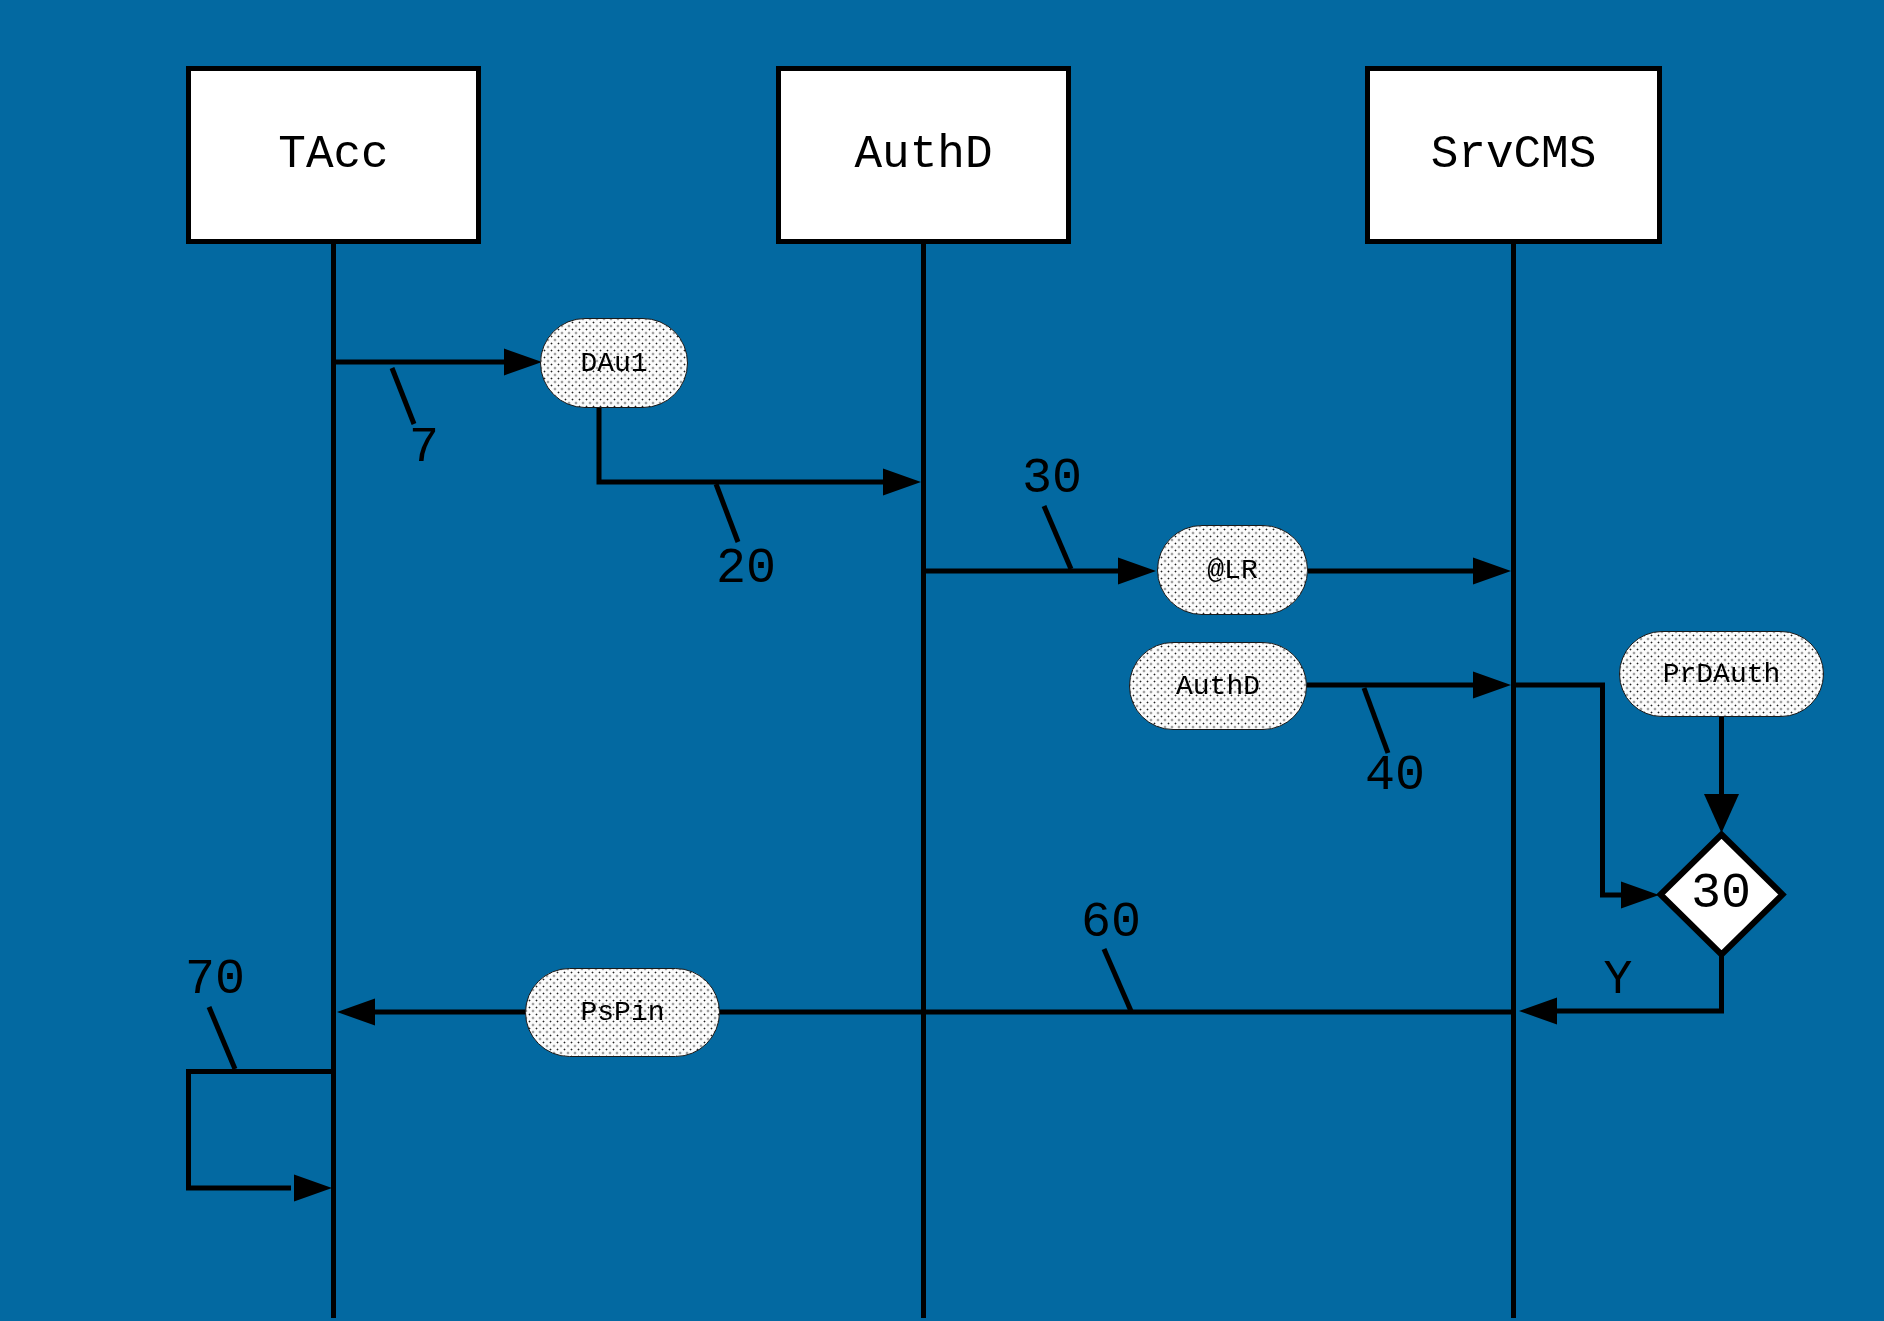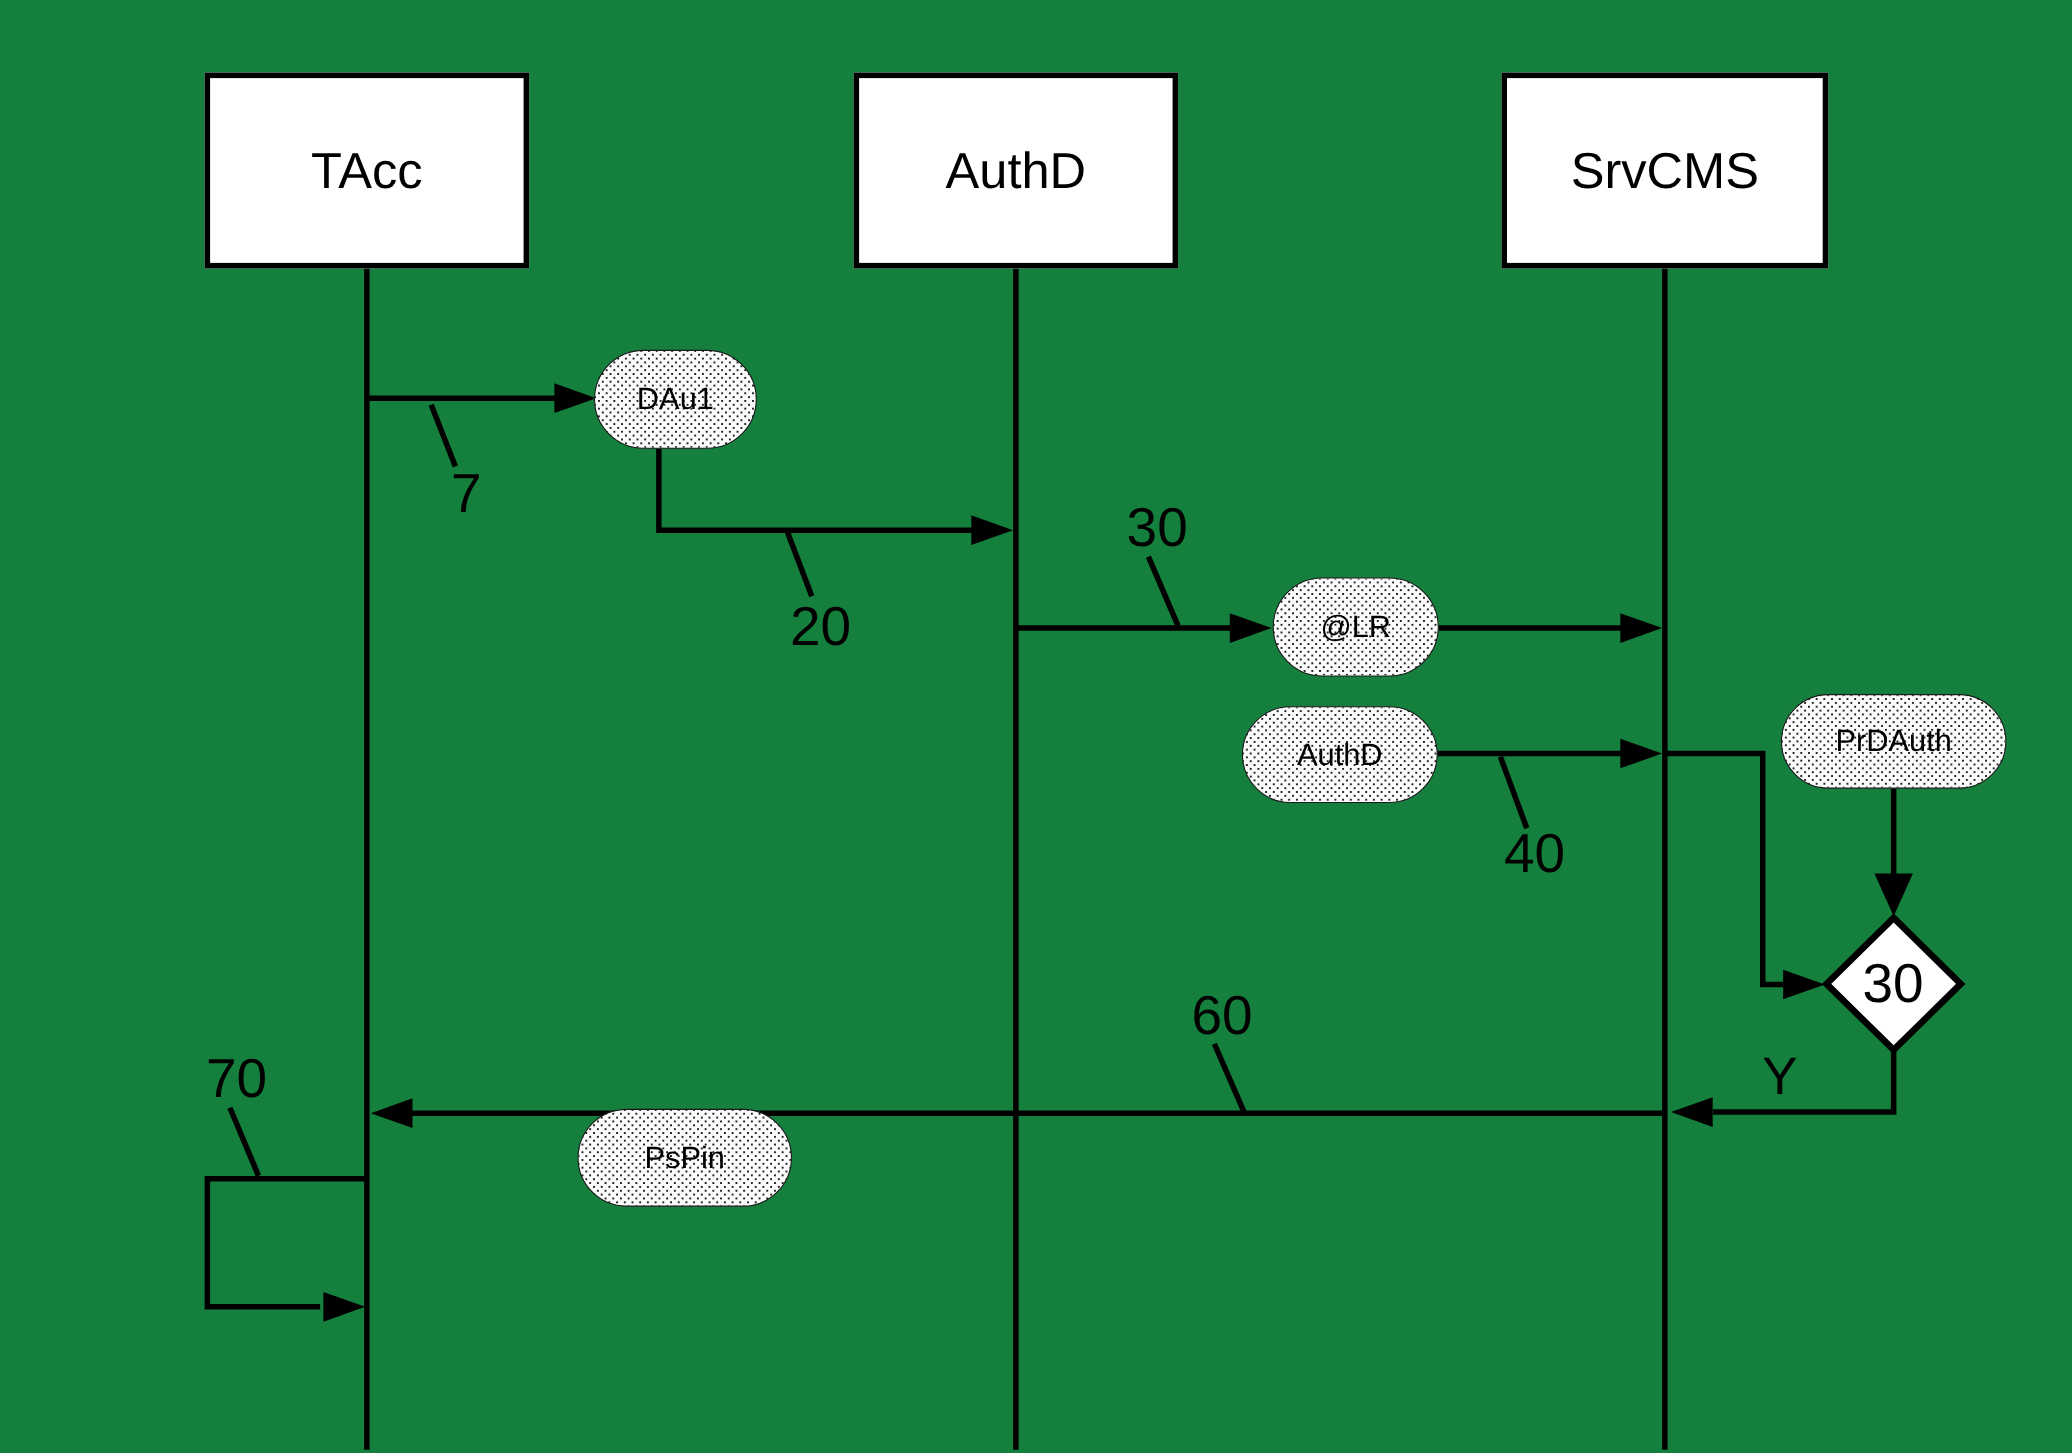--- a/index.html
+++ b/index.html
@@ -1,21 +1,21 @@
 <!DOCTYPE html>
 <html><head>
 <meta charset="utf-8">
 <style>
   html,body{margin:0;padding:0;background:#ffffff;}
   #canvas{
     position:relative;
     width:1884px;
     height:1321px;
-    background:#15803d;
-    font-family:Liberation Sans, sans-serif;
+    background:#0369a1;
+    font-family:Liberation Mono, monospace;
     color:#000;
     overflow:hidden;
   }
   #wires{position:absolute;left:0;top:0;z-index:1;}
   .actor{
     position:absolute;
     box-sizing:border-box;
     border:5px solid #000;
     background:#fff;
     display:flex;align-items:center;justify-content:center;
@@ -123,21 +123,21 @@
   </div>
   <div class="stadium" style="left:1157px;top:525px;width:151px;height:90px;">
     <span>@LR</span>
   </div>
   <div class="stadium" style="left:1129px;top:642px;width:178px;height:88px;">
     <span>AuthD</span>
   </div>
   <div class="stadium" style="left:1619px;top:631px;width:205px;height:86px;">
     <span>PrDAuth</span>
   </div>
-  <div class="stadium" style="left:525px;top:968px;width:195px;height:89px;margin-top:40px;">
+  <div class="stadium" style="left:525px;top:968px;width:195px;height:89px;">
     <span>PsPin</span>
   </div>
 
   <div class="decision-label" style="left:1721px;top:894px;">30</div>
   <div class="branch" style="left:1618px;top:980px;">Y</div>
 
   <div class="num" style="left:424px;top:448px;">7</div>
   <div class="num" style="left:746px;top:569px;">20</div>
   <div class="num" style="left:1052px;top:479px;">30</div>
   <div class="num" style="left:1395px;top:776px;">40</div>

